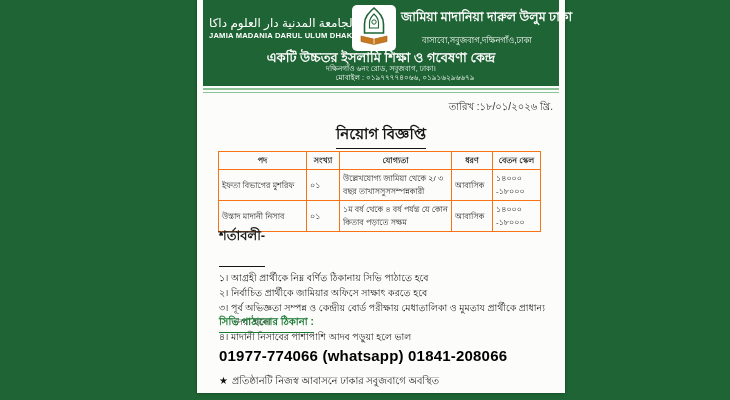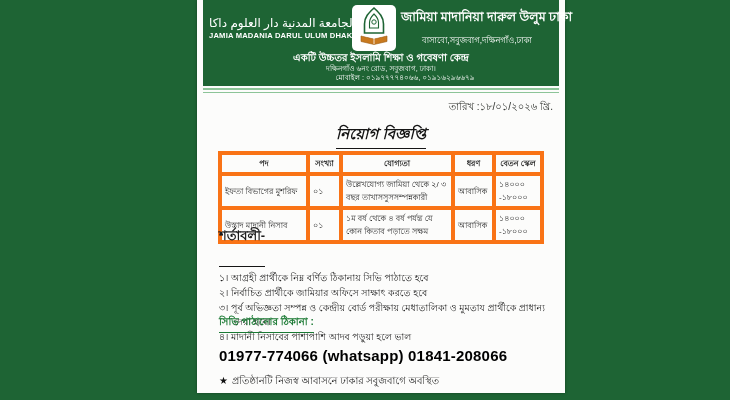--- a/index.html
+++ b/index.html
@@ -28,44 +28,44 @@
   .arabic-title { font-size:12px; line-height:15px; white-space:nowrap; }
   .english-title { font-size:7.6px; font-weight:bold; line-height:10px; letter-spacing:.2px; white-space:nowrap; }
   .logo-box {
     width:44px; height:46px; background:#ffffff; border-radius:5px;
     display:flex; align-items:center; justify-content:center; flex:0 0 auto;
   }
   .header-right { width:152px; text-align:center; }
   .bn-title { font-size:12.5px; font-weight:bold; line-height:15px; white-space:nowrap; }
   .bn-addr { font-size:8.3px; line-height:12px; margin-top:9px; white-space:nowrap; }
   .header-sub { text-align:center; margin-top:1px; }
-  .tagline { font-size:10px; font-weight:bold; line-height:12px; }
+  .tagline { font-size:13px; font-weight:bold; line-height:12px; }
   .street  { font-size:7.3px; line-height:9px; }
   .mobile  { font-size:7.3px; line-height:9px;padding-left:48px; }
   .sep {
     position:absolute; left:6px; top:88px; width:356px; height:2px;
     border-top:2px solid #8cc498; border-bottom:1px solid #8cc498;
   }
   
   .date-line {
     position:absolute; top:99px; right:12px;
     font-size:10px; color:#30332f;
   }
-  .notice-title-wrap { position:absolute; top:122px; left:0; width:100%; text-align:center;font-style:italic; }
+  .notice-title-wrap { position:absolute; top:122px; left:0; width:100%; text-align:center; }
   .notice-title {
     display:inline-block; font-size:15px; font-weight:bold; color:#151515;
     border-bottom:1.6px solid #151515; padding-bottom:1px;
   }
   table.jobs {
     position:absolute; left:21px; top:151px; width:322px;
     border-collapse:collapse; table-layout:fixed;
     font-size:8px; color:#2b2b2b;
   }
   table.jobs th, table.jobs td {
-    border:4px solid #f97316; padding:2px 3px; vertical-align:middle;
+    border:1px solid #f97316; padding:2px 3px; vertical-align:middle;
   }
   table.jobs th { font-weight:bold; height:13px; }
   table.jobs td { height:24px; }
   td.qual { text-align:left; padding-left:5px; }
   
   .terms { position:absolute; left:22px; top:226px; width:330px; color:#1c1c1c; }
   .terms-heading {
     display:inline-block; font-size:13px; font-weight:bold;
     border-bottom:1.6px solid #151515; margin-bottom:4px; padding-bottom:19px;
   }

